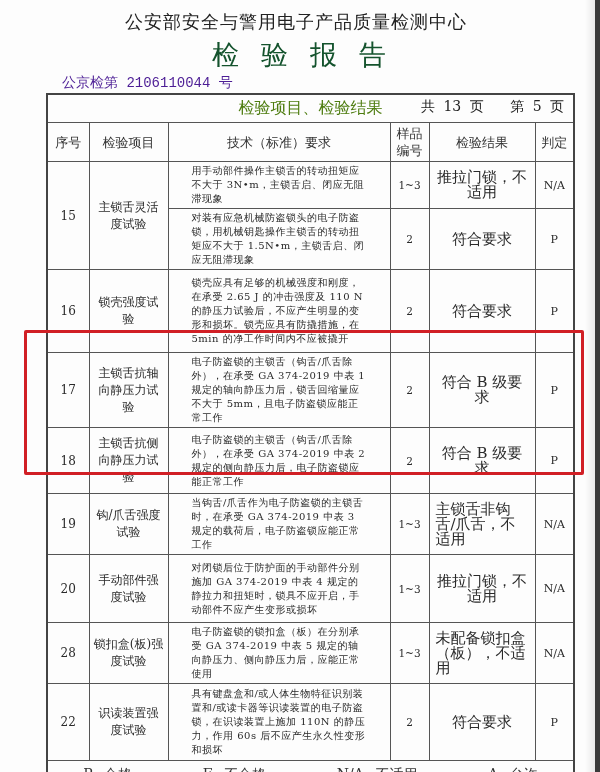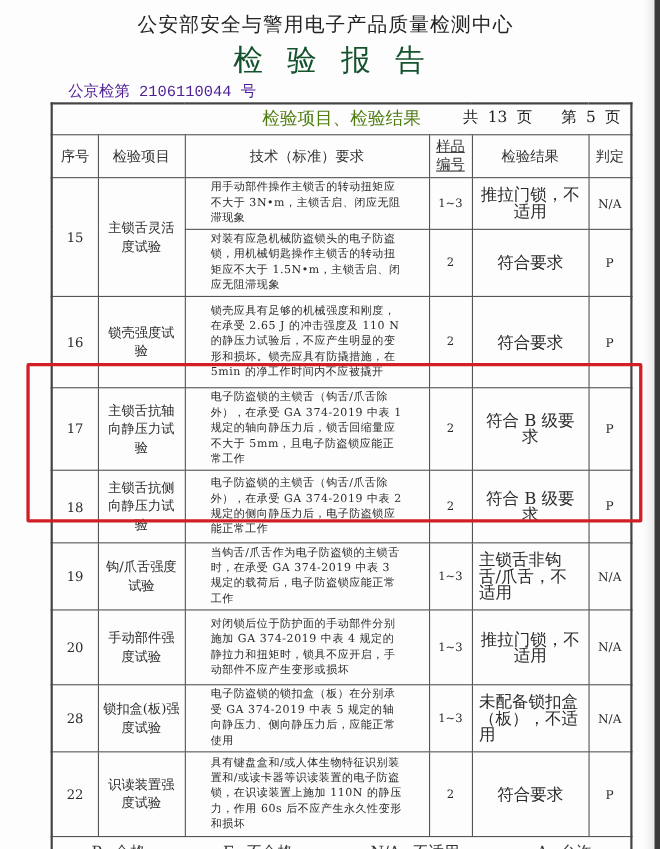--- a/index.html
+++ b/index.html
@@ -52,21 +52,21 @@
       <col style="width:39px">
   </colgroup>
   <tbody>
       <tr class="caption">
     <th colspan="6">检验项目、检验结果</th>
   </tr>
   <tr class="hdr">
     <th>序号</th>
     <th>检验项目</th>
     <th>技术（标准）要求</th>
-    <th style="padding:0 6px;text-decoration:underline;">样品编号</th>
+    <th style="padding:0 6px;">样品编号</th>
     <th>检验结果</th>
     <th>判定</th>
   </tr>
 
   <tr style="height:41px;">
     <td rowspan="2" class="seq">15</td>
     <td rowspan="2" class="item">主锁舌灵活度试验</td>
     <td class="req">用手动部件操作主锁舌的转动扭矩应不大于 3N•m，主锁舌启、闭应无阻滞现象</td>
     <td class="smp">1~3</td>
     <td class="res">推拉门锁，不适用</td>

